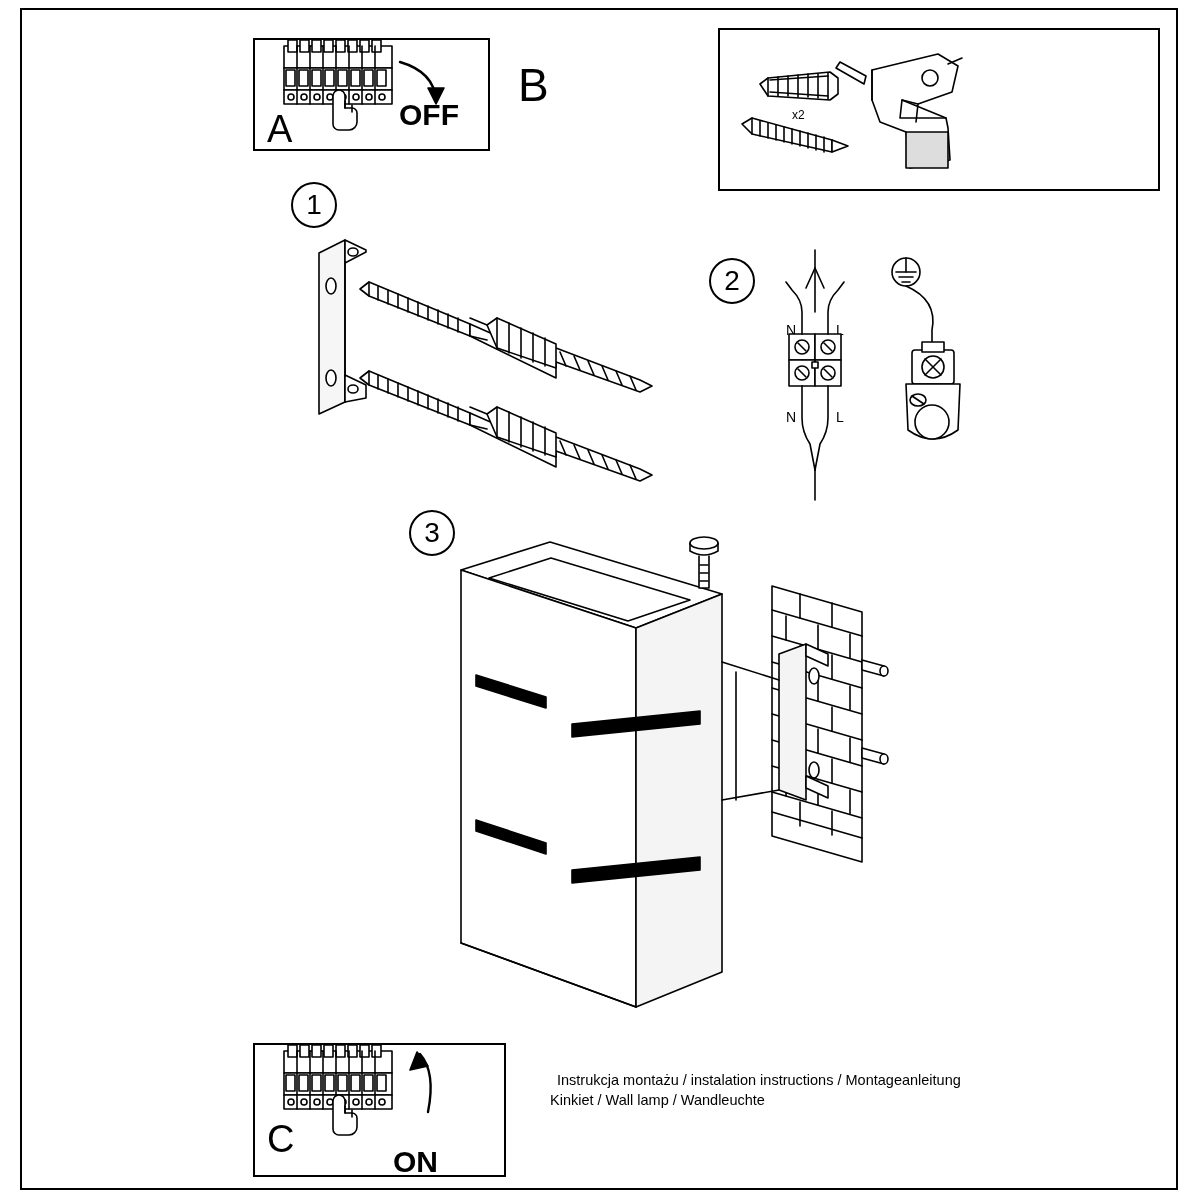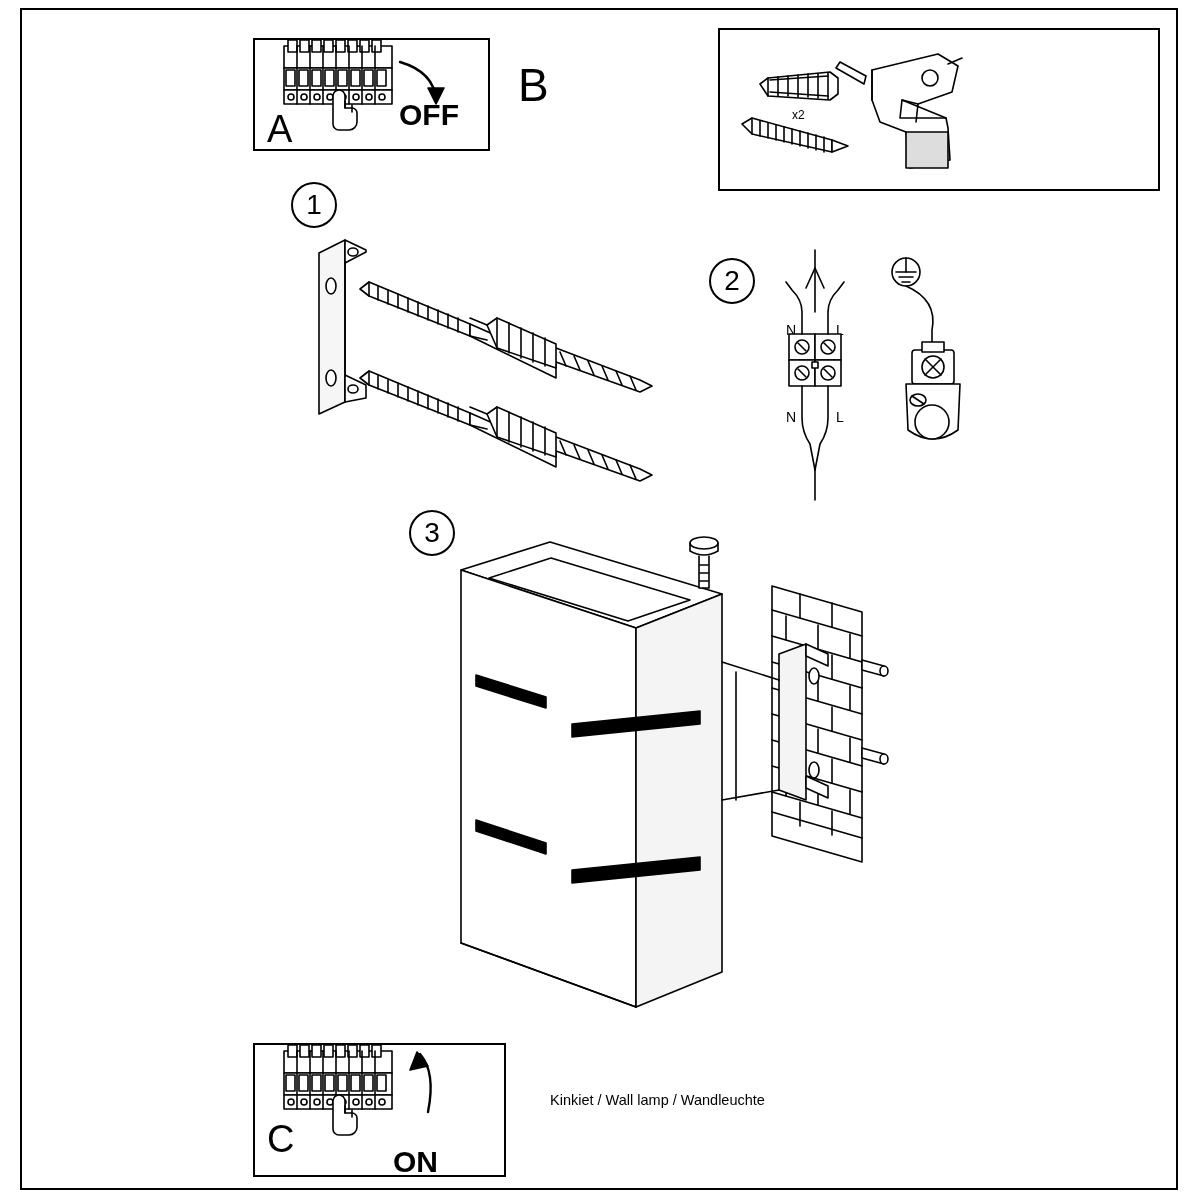--- a/index.html
+++ b/index.html
@@ -118,20 +118,21 @@
 
   <div class="termlabel" style="left:786px; top:322px;">N</div>
   <div class="termlabel" style="left:836px; top:322px;">L</div>
   <div class="termlabel" style="left:786px; top:409px;">N</div>
   <div class="termlabel" style="left:836px; top:409px;">L</div>
 
   <div class="box" style="left:253px; top:1043px; width:253px; height:134px;"></div>
   <div class="label-letter" style="left:267px; top:1120px;">C</div>
   <div class="label-word" style="left:393px; top:1147px;">ON</div>
 
+  <div class="caption" style="left:557px; top:1070px;">Instrukcja montażu / instalation instructions / Montageanleitung</div>
   <div class="caption" style="left:550px; top:1090px;">Kinkiet / Wall lamp / Wandleuchte</div>
 
   <svg class="svglayer" viewBox="0 0 1200 1200" xmlns="http://www.w3.org/2000/svg">
     <g fill="none" stroke="#000" stroke-width="1.6" stroke-linecap="round" stroke-linejoin="round">
 
       <g>
         <rect x="284" y="46" width="108" height="22" fill="#fff"></rect>
         <rect x="284" y="68" width="108" height="22" fill="#fff"></rect>
         <rect x="284" y="90" width="108" height="14" fill="#fff"></rect>
 

